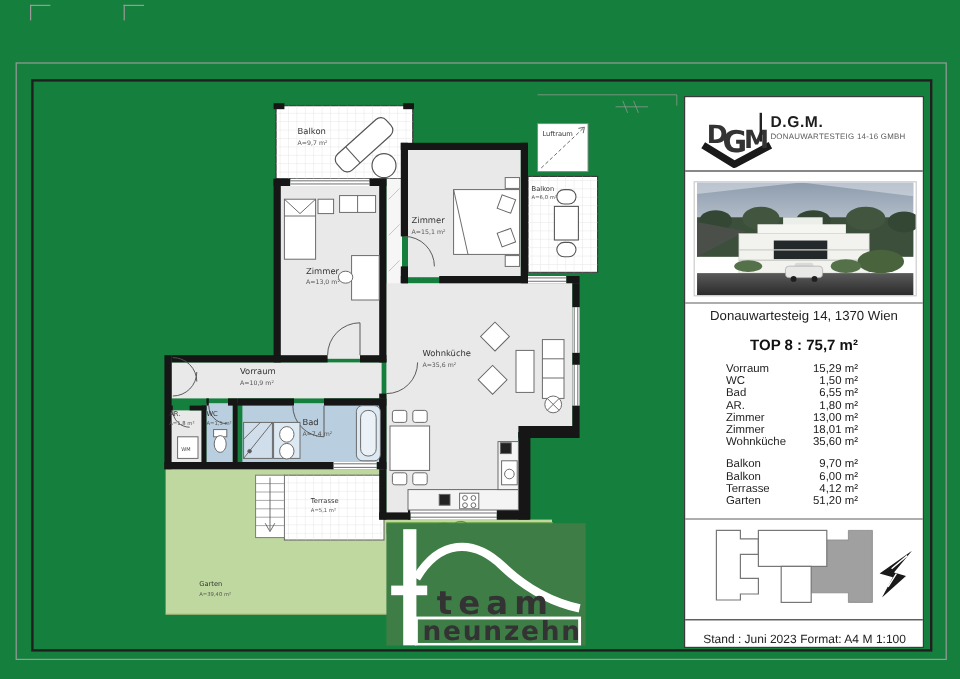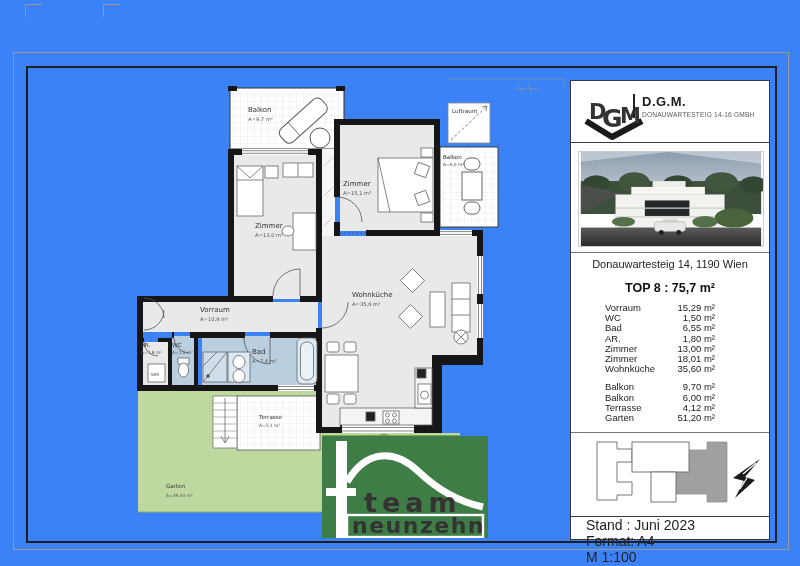--- a/index.html
+++ b/index.html
@@ -1,16 +1,16 @@
 <!DOCTYPE html>
 <html><head>
 <meta charset="utf-8">
 <style>
   html,body{margin:0;padding:0;background:#fff;}
-  .sheet{position:relative;width:800px;height:566px;background:#3b82f6;overflow:hidden;
+  .sheet{position:relative;width:800px;height:566px;background:#15803d;overflow:hidden;
          font-family:"Liberation Sans", sans-serif;color:#222;}
   .cropmark{position:absolute;width:16px;height:12px;border-top:1px solid #9a9a9a;border-left:1px solid #9a9a9a;}
   .frame-outer{position:absolute;left:13px;top:52px;width:774px;height:496px;border:1px solid #9a9a9a;}
   .frame-inner{position:absolute;left:26px;top:66px;width:747px;height:473px;border:2px solid #1f1f1f;}
   .plan-svg{position:absolute;left:128px;top:66px;}
   svg text{font-family:"DejaVu Sans", sans-serif;fill:#333;}
   .room-name{font-size:7px;}
   .room-area{font-size:5.2px;fill:#555;}
   .room-name-sm{font-size:5.6px;}
   .room-area-sm{font-size:4.4px;fill:#555;}
@@ -32,22 +32,22 @@
   .photo-svg{position:absolute;left:7px;top:8px;border:1px solid #ccc;}
   .sec-address{height:22px;display:flex;align-items:center;justify-content:center;
                font-size:11px;color:#222;}
   .sec-title{height:25px;display:flex;align-items:center;justify-content:center;
              font-size:12.5px;font-weight:bold;color:#111;}
   .sec-list{height:133px;padding:3px 54px 0 34px;font-size:9.5px;color:#222;}
   .a-row{display:flex;justify-content:space-between;line-height:10.2px;}
   .list-gap{height:8px;}
   .sec-siteplan{height:84px;border-top:1px solid #777;}
   .siteplan-svg{position:absolute;left:6px;top:4px;}
-  .sec-footer{height:23px;border-top:1px solid #3a3a3a;display:flex;align-items:flex-start;
-              justify-content:space-between;padding:0 14px 0 15px;font-size:14px;color:#222;flex-direction:column;}
+  .sec-footer{height:23px;border-top:1px solid #3a3a3a;display:flex;align-items:flex-end;
+              justify-content:space-between;padding:0 14px 0 15px;font-size:10px;color:#222;}
 </style>
 </head>
 <body>
 
 <div class="sheet">
 
   <div class="cropmark" style="left:25px;top:4px;"></div>
   <div class="cropmark" style="left:103px;top:4px;"></div>
   <div class="frame-outer"></div>
   <div class="frame-inner"></div>
@@ -323,21 +323,21 @@
         <ellipse cx="128" cy="72" rx="13" ry="6" fill="#54714a"></ellipse>
         <ellipse cx="44" cy="72" rx="12" ry="5" fill="#54714a"></ellipse>
         <rect x="0" y="78" width="186" height="19" fill="url(#road)"></rect>
         <rect x="84" y="69" width="16" height="6" rx="2" fill="#dadad8"></rect>
         <rect x="76" y="72" width="32" height="10" rx="3" fill="#e8e8e6" stroke="#999" stroke-width="0.5"></rect>
         <circle cx="83" cy="83" r="2.5" fill="#1e1e1e"></circle>
         <circle cx="101" cy="83" r="2.5" fill="#1e1e1e"></circle>
       </svg>
     </div>
 
-    <div class="p-sec sec-address">Donauwartesteig 14, 1190 Wien</div>
+    <div class="p-sec sec-address">Donauwartesteig 14, 1370 Wien</div>
 
     <div class="p-sec sec-title">TOP 8 : 75,7 m²</div>
 
     <div class="p-sec sec-list">
       <div class="a-row">
           <span>Vorraum</span>
           <span>15,29 m²</span>
         </div>
       <div class="a-row">
           <span>WC</span>

